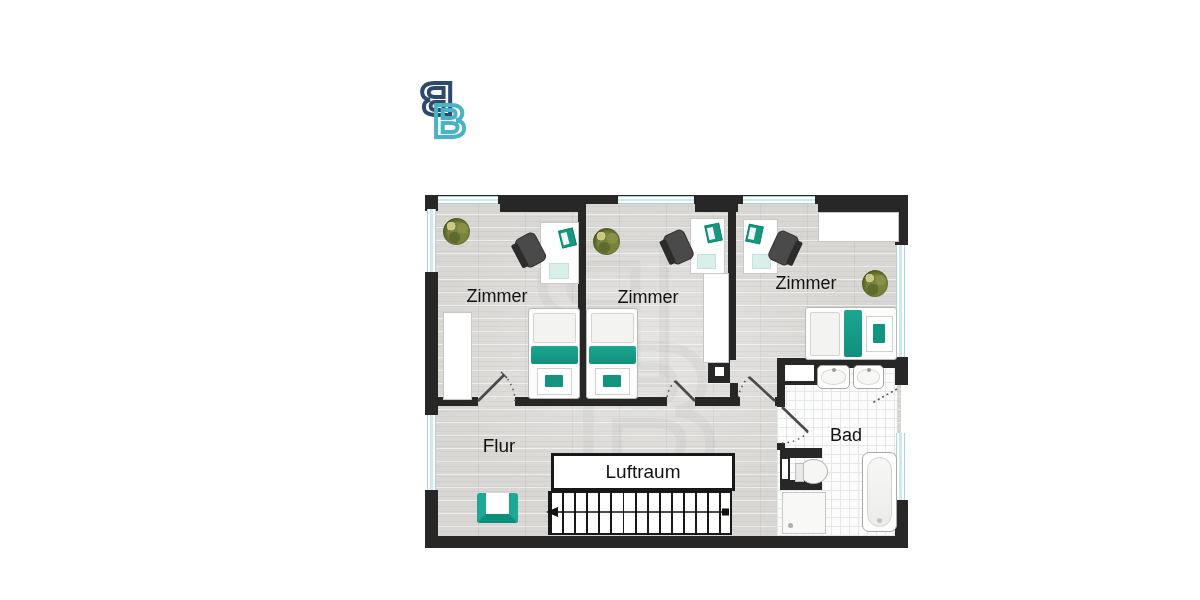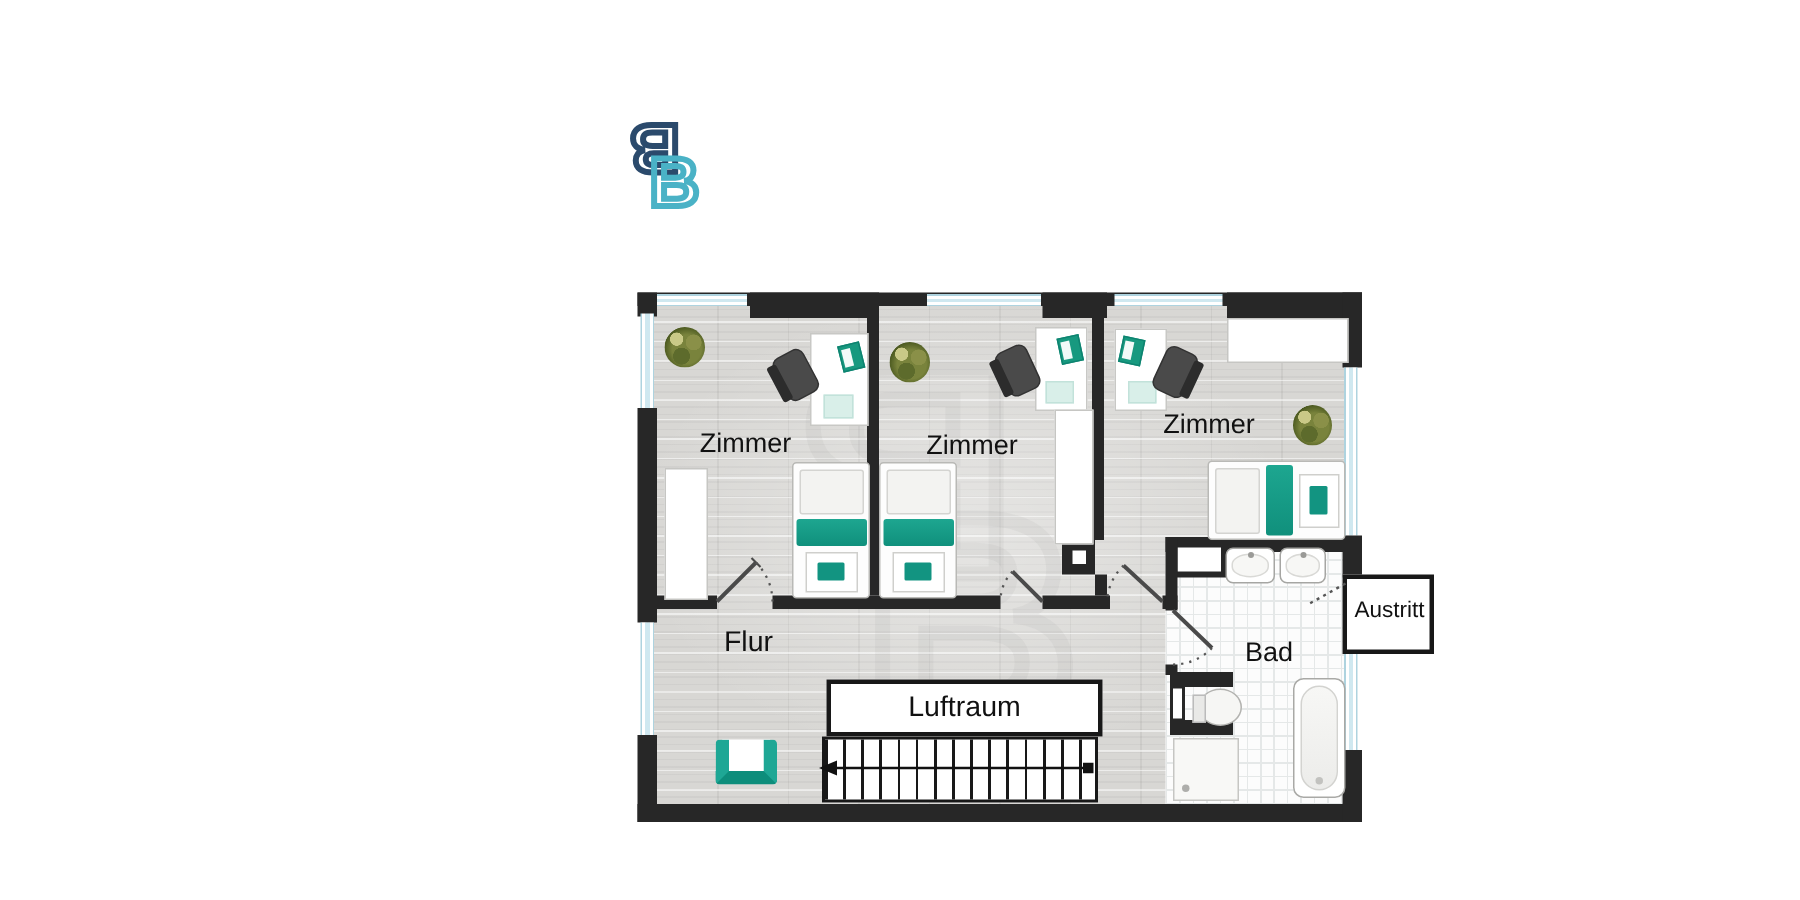--- a/index.html
+++ b/index.html
@@ -187,37 +187,34 @@
     <div class="chair" style="left:348px;top:38px;width:21px;height:30px;transform:scaleX(-1) rotate(-25deg);"></div>
     <div class="plant" style="left:437px;top:75px;width:26px;height:27px;"></div>
     <div class="bed" style="left:380px;top:112px;width:90px;height:51px;">
       <div class="pillow" style="left:4%;top:8%;width:32%;height:82%;"></div>
       <div class="blanket" style="left:42%;top:3%;width:20%;height:94%;"></div>
       <div class="foot" style="right:3%;top:16%;width:28%;height:66%;"></div>
       <div class="cushion" style="right:12%;top:32%;width:14%;height:36%;"></div>
     </div>
     <div class="room-label" style="left:381px;top:88px;">Zimmer</div>
 
-    <div class="room-label" style="left:74px;top:234px;font-size:19px;">Flur</div>
+    <div class="room-label" style="left:74px;top:251px;font-size:19px;">Flur</div>
     <div class="armchair" style="left:52px;top:298px;width:23px;height:21px;"></div>
     <div class="void-box" style="left:126px;top:258px;width:178px;height:32px;">
       <span>Luftraum</span>
     </div>
     <div class="stairs" style="left:123px;top:296px;width:180px;height:40px;"></div>
 
     <div class="room-label" style="left:421px;top:240px;">Bad</div>
     <div class="sink" style="left:392px;top:170px;width:31px;height:22px;"></div>
     <div class="sink" style="left:428px;top:170px;width:29px;height:22px;"></div>
     <div class="toilet" style="left:374px;top:264px;width:27px;height:23px;"></div>
     <div class="shower" style="left:357px;top:297px;width:42px;height:40px;"></div>
     <div class="tub" style="left:437px;top:257px;width:33px;height:78px;"></div>
 
-    <div class="balcony" style="left:470px;top:188px;width:55px;height:47px;">
-      <span class="lbl">Austritt</span>
-    </div>
 
     <svg class="overlay" width="540" height="353" viewBox="0 0 540 353">
 
       <line x1="53" y1="206" x2="79" y2="180" stroke="#4a4a4a" stroke-width="2.6"></line>
       <line x1="76" y1="177" x2="82" y2="183" stroke="#4a4a4a" stroke-width="1.4"></line>
       <path d="M79,180 A37,37 0 0 1 90,206" fill="none" stroke="#555" stroke-width="1.5" stroke-dasharray="1.5 4"></path>
 
       <line x1="270" y1="206" x2="250" y2="186" stroke="#4a4a4a" stroke-width="2.6"></line>
       <path d="M250,186 A28,28 0 0 0 242,206" fill="none" stroke="#555" stroke-width="1.5" stroke-dasharray="1.5 4"></path>
 

